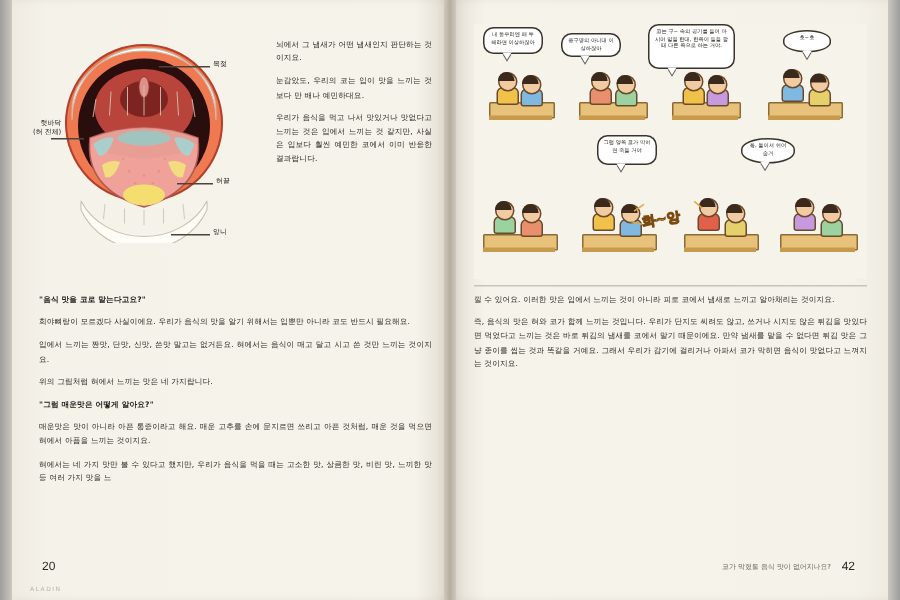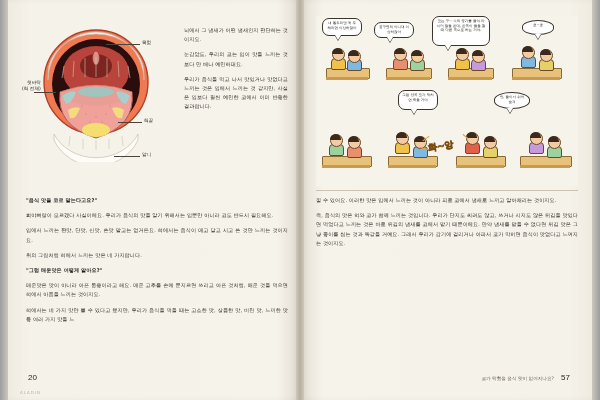--- a/index.html
+++ b/index.html
@@ -456,16 +456,16 @@
     </div>
 
     <div class="rp-rule"></div>
 
     <div class="col rp-text">
       <p>낄 수 있어요. 이러한 맛은 입에서 느끼는 것이 아니라 피로 코에서 냄새로 느끼고 알아채리는 것이지요.</p>
       <p>즉, 음식의 맛은 혀와 코가 함께 느끼는 것입니다. 우리가 단지도 씨려도 않고, 쓰거나 시지도 않은 튀김을 맛있다면 먹었다고 느끼는 것은 바로 튀김의 냄새를 코에서 맡기 때문이에요. 만약 냄새를 맡을 수 없다면 튀김 맛은 그냥 종이를 씹는 것과 똑같을 거예요. 그래서 우리가 감기에 걸리거나 아파서 코가 막히면 음식이 맛없다고 느껴지는 것이지요.</p>
     </div>
 
     <div class="running-head">코가 막혔을 음식 맛이 없어지나요?</div>
-    <div class="folio folio-right">57</div>
+    <div class="folio folio-right">42</div>
   </div>
 
 </div>
 
 </body></html>

